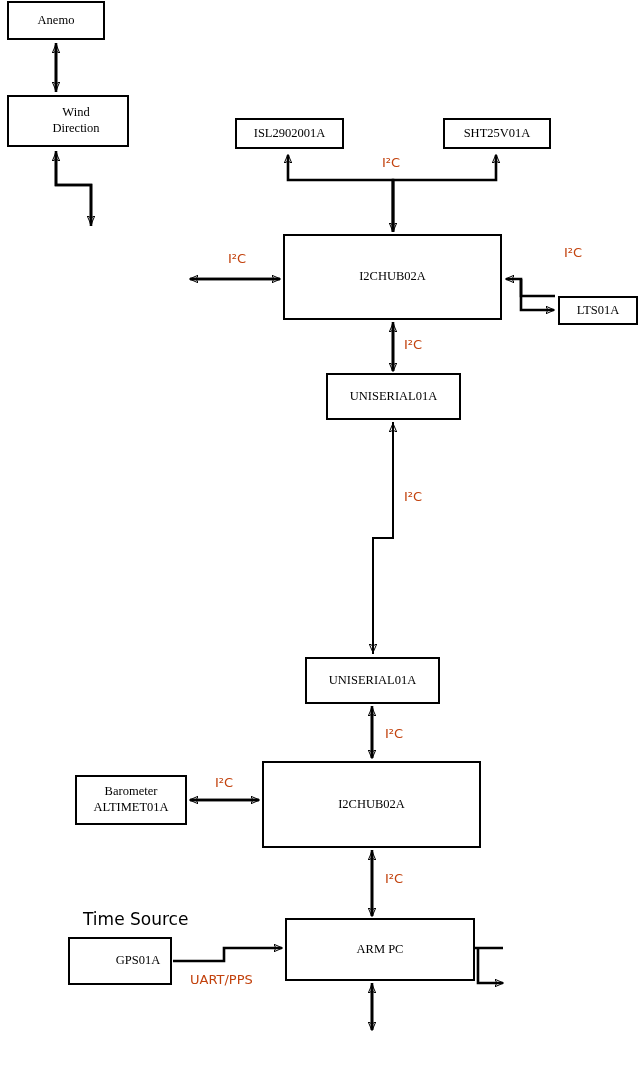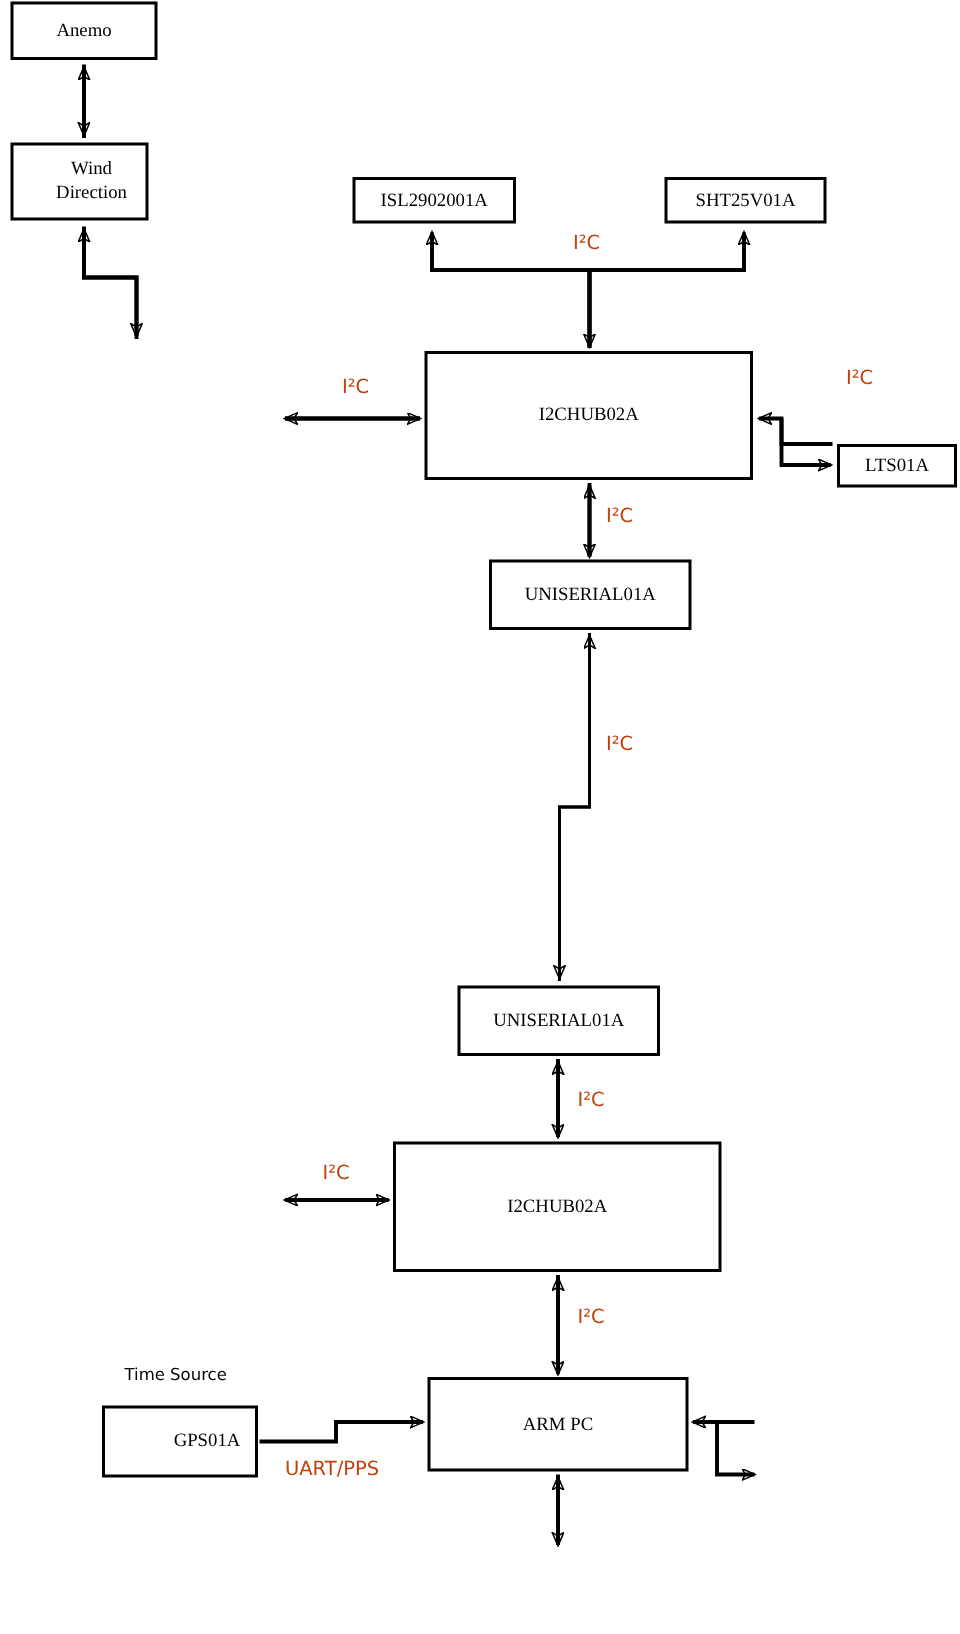--- a/index.html
+++ b/index.html
@@ -37,21 +37,21 @@
     color: #c2410c;
     font-size: 13px;
     line-height: 1;
     white-space: nowrap;
     z-index: 4;
     background: transparent;
   }
   .free-label {
     position: absolute;
     color: #000000;
-    font-size: 11px;
+    font-size: 17px;
     line-height: 1;
     white-space: nowrap;
     z-index: 4;
   }
   svg.wires {
     position: absolute;
     left: 0;
     top: 0;
     width: 640px;
     height: 1089px;
@@ -112,42 +112,44 @@
 
     <path d="M503,948 L478,948 L478,948 L462,948" stroke-width="2.6" marker-end="url(#ah)"></path>
     <path d="M478,948 L478,983 L503,983" stroke-width="2.6" marker-end="url(#ah)"></path>
 
     <line x1="372" y1="983" x2="372" y2="1030" stroke-width="2.6" marker-end="url(#ah)"></line>
     <line x1="372" y1="1030" x2="372" y2="985" stroke-width="2.6" marker-end="url(#ah)"></line>
   </svg>
 
   <div class="node" style="left:7px; top:1px; width:98px; height:39px;">Anemo</div>
 
-  <div class="node" style="left:7px; top:95px; width:92px; height:52px;padding-left:16px;">Wind
+  <div class="node" style="left:7px; top:95px; width:122px; height:52px;padding-left:16px;">Wind
 Direction</div>
 
 
   <div class="node" style="left:235px; top:118px; width:109px; height:31px;">ISL2902001A</div>
 
   <div class="node" style="left:443px; top:118px; width:108px; height:31px;">SHT25V01A</div>
 
   <div class="node" style="left:283px; top:234px; width:219px; height:86px;">I2CHUB02A</div>
 
   <div class="node" style="left:558px; top:296px; width:80px; height:29px;">LTS01A</div>
 
   <div class="node" style="left:326px; top:373px; width:135px; height:47px;">UNISERIAL01A</div>
 
   <div class="node" style="left:305px; top:657px; width:135px; height:47px;">UNISERIAL01A</div>
 
+  <div class="node" style="left:75px; top:775px; width:112px; height:50px;">Barometer
+ALTIMET01A</div>
 
   <div class="node" style="left:262px; top:761px; width:219px; height:87px;">I2CHUB02A</div>
 
   <div class="node" style="left:68px; top:937px; width:104px; height:48px;padding-left:36px;">GPS01A</div>
 
-  <div class="node" style="left:285px; top:918px; width:174px; height:63px;">ARM PC</div>
+  <div class="node" style="left:285px; top:918px; width:190px; height:63px;">ARM PC</div>
 
 
 
   <div class="edge-label" style="left:382px; top:156px;">I²C</div>
 
   <div class="edge-label" style="left:228px; top:252px;">I²C</div>
 
   <div class="edge-label" style="left:564px; top:246px;">I²C</div>
 
   <div class="edge-label" style="left:404px; top:338px;">I²C</div>

